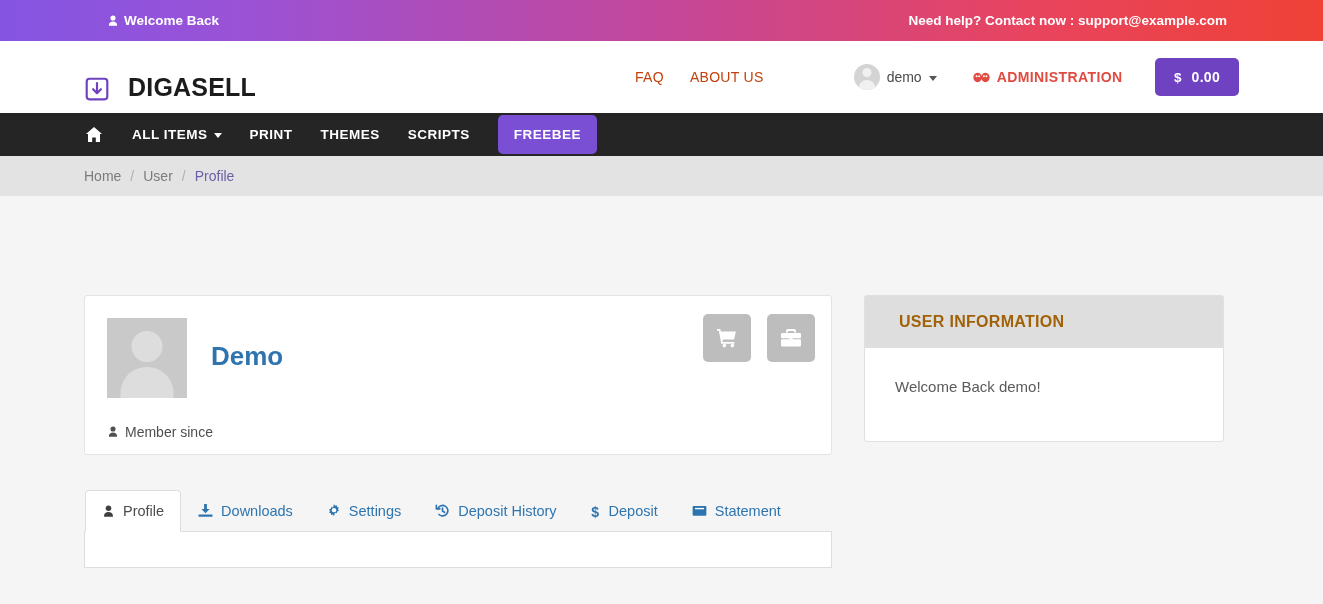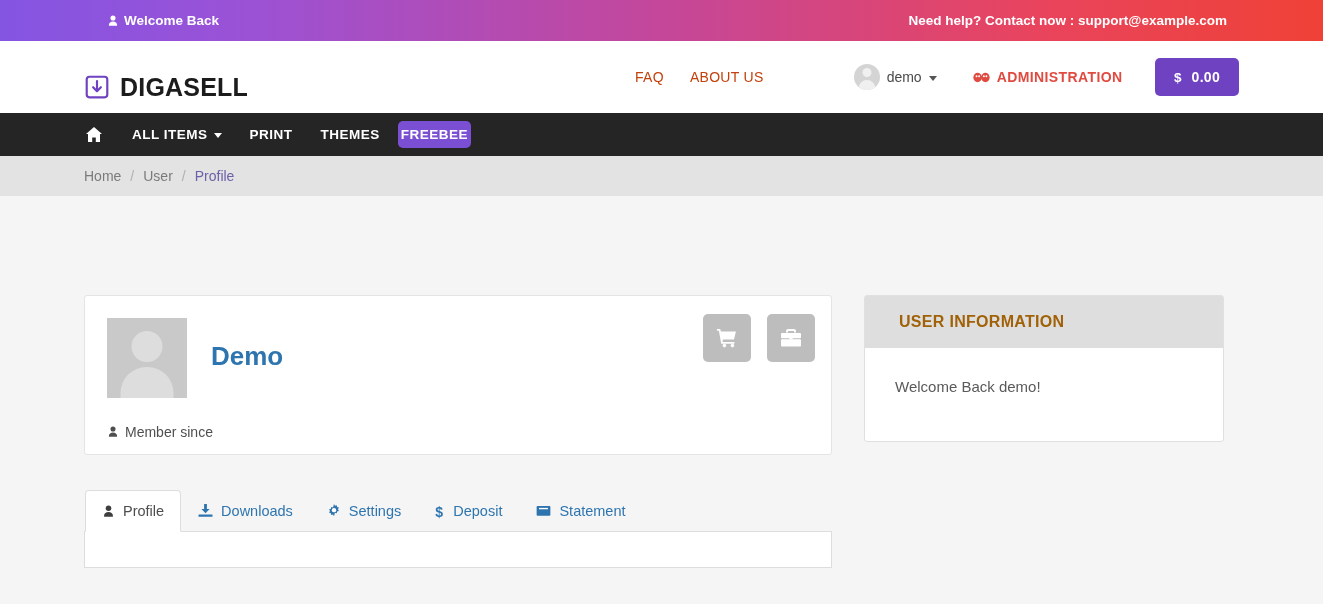--- a/index.html
+++ b/index.html
@@ -56,22 +56,22 @@
     width: 1155px;
     margin: 0 auto;
     padding: 0 15px;
     display: flex;
     align-items: center;
     justify-content: space-between;
     width: 1185px;
   }
   .brand {
     display: flex;
-    align-items: center;
-    gap: 10px;
+    align-items: flex-end;
+    gap: 18px;
     text-decoration: none;
     margin-top: 20px;
   }
   .brand-mark { width: 26px; height: 26px; }
   .brand-text {
     font-size: 25px;
     font-weight: bold;
     color: #1c1c1c;
     letter-spacing: .2px;
   }
@@ -182,23 +182,23 @@
     padding: 0 14px;
     height: 100%;
     display: flex;
     align-items: center;
     gap: 6px;
   }
   .mainnav a.home-link { padding-left: 2px; padding-right: 16px; }
   .mainnav a.freebee {
     background: #7b4fd4;
     border-radius: 5px;
-    height: 27px;
-    padding: 0 3px;
-    margin-left: 4px;
+    height: 39px;
+    padding: 0 16px;
+    margin-left: 14px;
   }
   .nav-caret {
     width: 0; height: 0;
     border-left: 4px solid transparent;
     border-right: 4px solid transparent;
     border-top: 5px solid #fff;
     margin-top: 2px;
   }
 
   
@@ -435,20 +435,21 @@
             <path d="M8 0L0 7h2v8h4.2v-4.6h3.6V15H14V7h2z"></path>
           </svg>
       </span>
     </a>
     <a href="#">
       <span>ALL ITEMS</span>
       <span class="nav-caret"></span>
     </a>
     <a href="#">PRINT</a>
     <a href="#">THEMES</a>
+    <a href="#">SCRIPTS</a>
     <a class="freebee" href="#">FREEBEE</a>
   </div>
 </div>
 
 <div class="crumbbar">
   <div class="crumbbar-inner">
     <a class="crumb" href="#">Home</a>
     <span class="crumb-sep">/</span>
     <a class="crumb" href="#">User</a>
     <span class="crumb-sep">/</span>
@@ -525,20 +526,30 @@
         <a class="tab" href="#">
           <span class="tic">
             <svg width="14" height="14" viewBox="0 0 16 16" fill="currentColor">
                 <path d="M8 0l1.1 1.9 2.1-.6.3 2.2 2.1.5-1 2 1 2-2.1.5-.3 2.2-2.1-.6L8 14l-1.1-1.9-2.1.6-.3-2.2L2.4 10l1-2-1-2 2.1-.5.3-2.2 2.1.6z"></path>
                 <circle cx="8" cy="7" r="2.5" fill="#fff"></circle>
               </svg>
           </span>
           <span>Settings</span>
         </a>
 
+        <a class="tab" href="#">
+          <span class="tic">
+            <svg width="15" height="14" viewBox="0 0 16 16" fill="none" stroke="currentColor" stroke-width="1.9">
+                <path d="M2.6 5.2A6 6 0 114 12" stroke-linecap="round"></path>
+                <path d="M1 1.6v4h4" stroke-linecap="round" stroke-linejoin="round"></path>
+                <path d="M8 4.6V8l2.3 1.5" stroke-linecap="round"></path>
+              </svg>
+          </span>
+          <span>Deposit History</span>
+        </a>
 
         <a class="tab" href="#">
           <span class="tic">
             <svg width="10" height="15" viewBox="0 0 10 16">
                 <text x="0" y="13.5" font-family="Liberation Sans, sans-serif" font-size="15" font-weight="bold" fill="currentColor">$</text>
               </svg>
           </span>
           <span>Deposit</span>
         </a>
 

